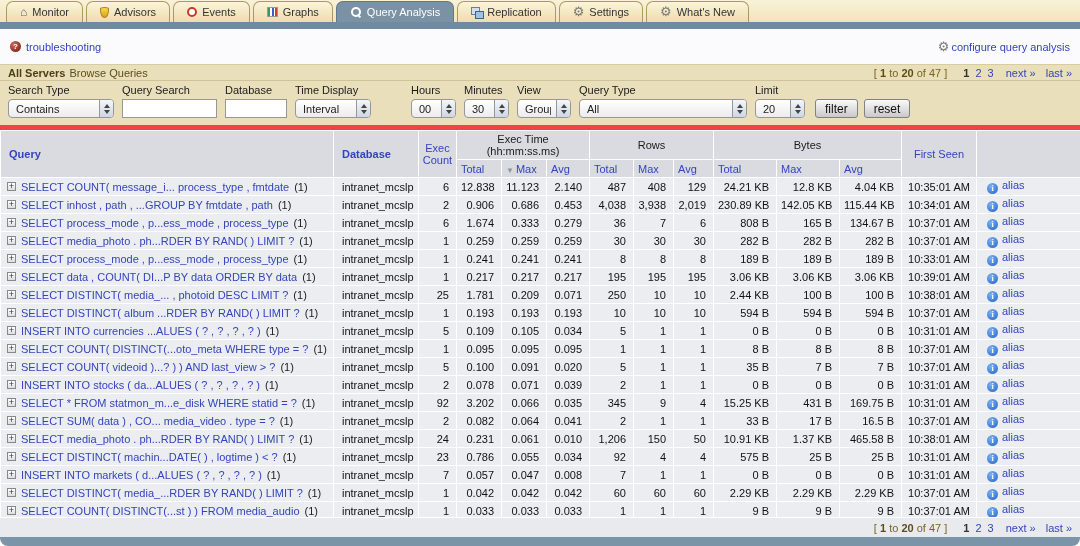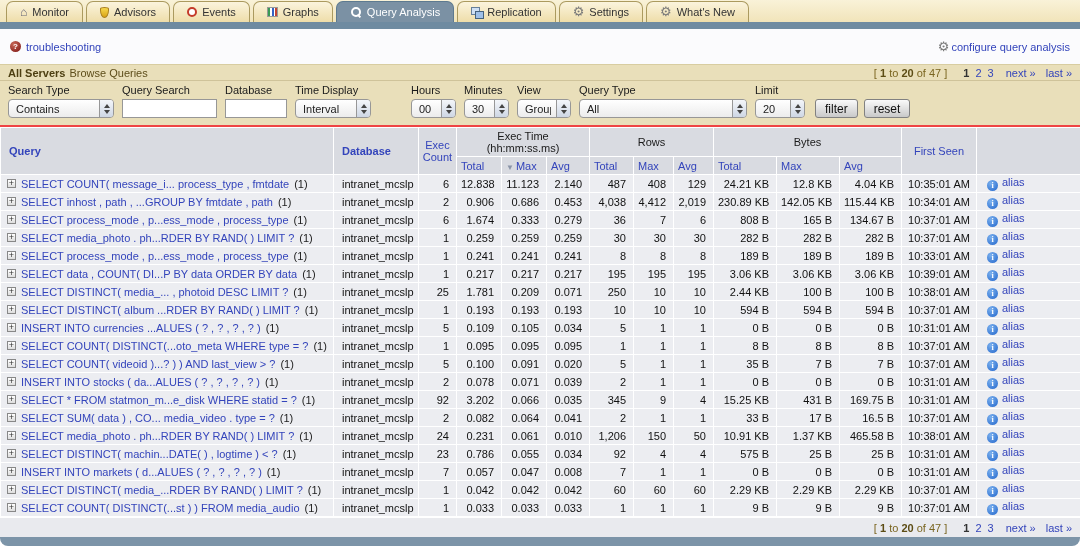--- a/index.html
+++ b/index.html
@@ -46,21 +46,21 @@
   .sectionbar b { color:#4d3f12; }
   .sec-title { margin-left:4px; }
   .pager { margin-left:auto; display:inline-flex; align-items:center; gap:0; white-space:nowrap; }
   .summary { color:#7a6520; margin-right:16px; }
   .sum-bold { font-weight:bold; color:#5d4d15; }
   .pages { display:inline-flex; gap:6px; margin-right:12px; }
   .pg-current { font-weight:bold; color:#333; }
   .pg-next { margin-right:10px; }
 
   
-  .filterbar { background:#e9dfba; border-bottom:2px solid #ef4444; padding:3px 8px 7px; display:flex; align-items:flex-start; }
+  .filterbar { background:#e9dfba; border-bottom:5px solid #ef4444; padding:3px 8px 7px; display:flex; align-items:flex-start; }
   .fgroup { display:flex; flex-direction:column; margin-right:8px; }
   .flabel { margin-bottom:3px; color:#1a1a1a; white-space:nowrap; }
   .select { display:inline-flex; align-items:center; height:19px; background:linear-gradient(#ffffff,#ececec);
             border:1px solid #979797; border-radius:4px; padding-left:7px; overflow:hidden; cursor:default; }
   .sel-val { flex:1; white-space:nowrap; overflow:hidden; }
   .stepper { width:14px; height:19px; margin-left:5px; background:linear-gradient(#f6f8fb,#ccd5e3);
              border-left:1px solid #979797; display:flex; flex-direction:column; align-items:center; justify-content:center; gap:2px; }
   .up { width:0; height:0; border-left:3px solid transparent; border-right:3px solid transparent; border-bottom:4px solid #444; }
   .dn { width:0; height:0; border-left:3px solid transparent; border-right:3px solid transparent; border-top:4px solid #444; }
   .tinput { height:19px; border:1px solid #979797; background:#fff; padding:0 3px; font-family:"Liberation Sans",sans-serif; font-size:11px; }
@@ -334,21 +334,21 @@
         <a class="qlink">SELECT inhost , path , ...GROUP BY fmtdate , path</a>
         <span class="qcount">(1)</span>
       </span>
     </td>
     <td class="c-db">intranet_mcslp</td>
     <td class="c-num">2</td>
     <td class="c-num">0.906</td>
     <td class="c-num">0.686</td>
     <td class="c-num">0.453</td>
     <td class="c-num">4,038</td>
-    <td class="c-num">4,412</td>
+    <td class="c-num">3,938</td>
     <td class="c-num">2,019</td>
     <td class="c-num">230.89 KB</td>
     <td class="c-num">142.05 KB</td>
     <td class="c-num">115.44 KB</td>
     <td class="c-first">10:34:01 AM</td>
     <td class="c-alias">
       <span class="info">i</span><a>alias</a>
     </td>
   </tr>
           <tr>

